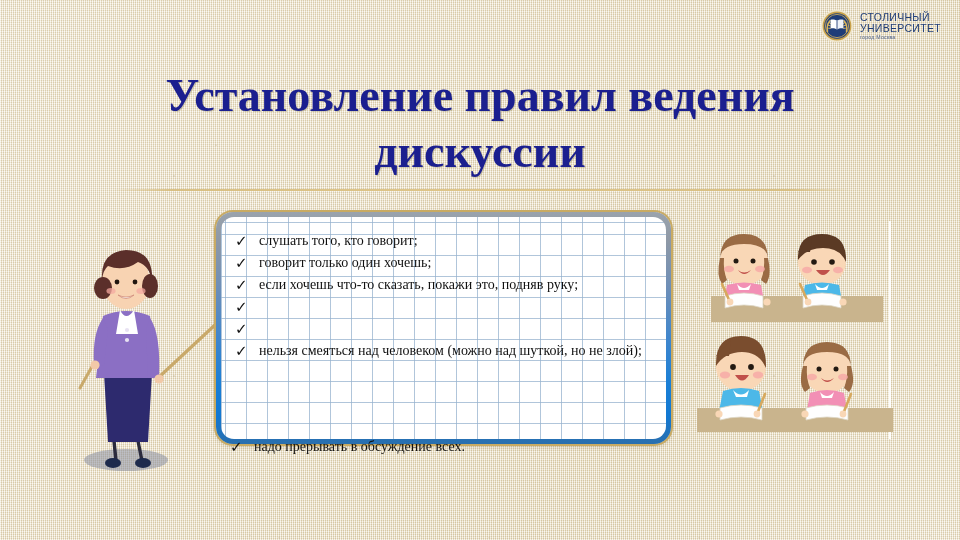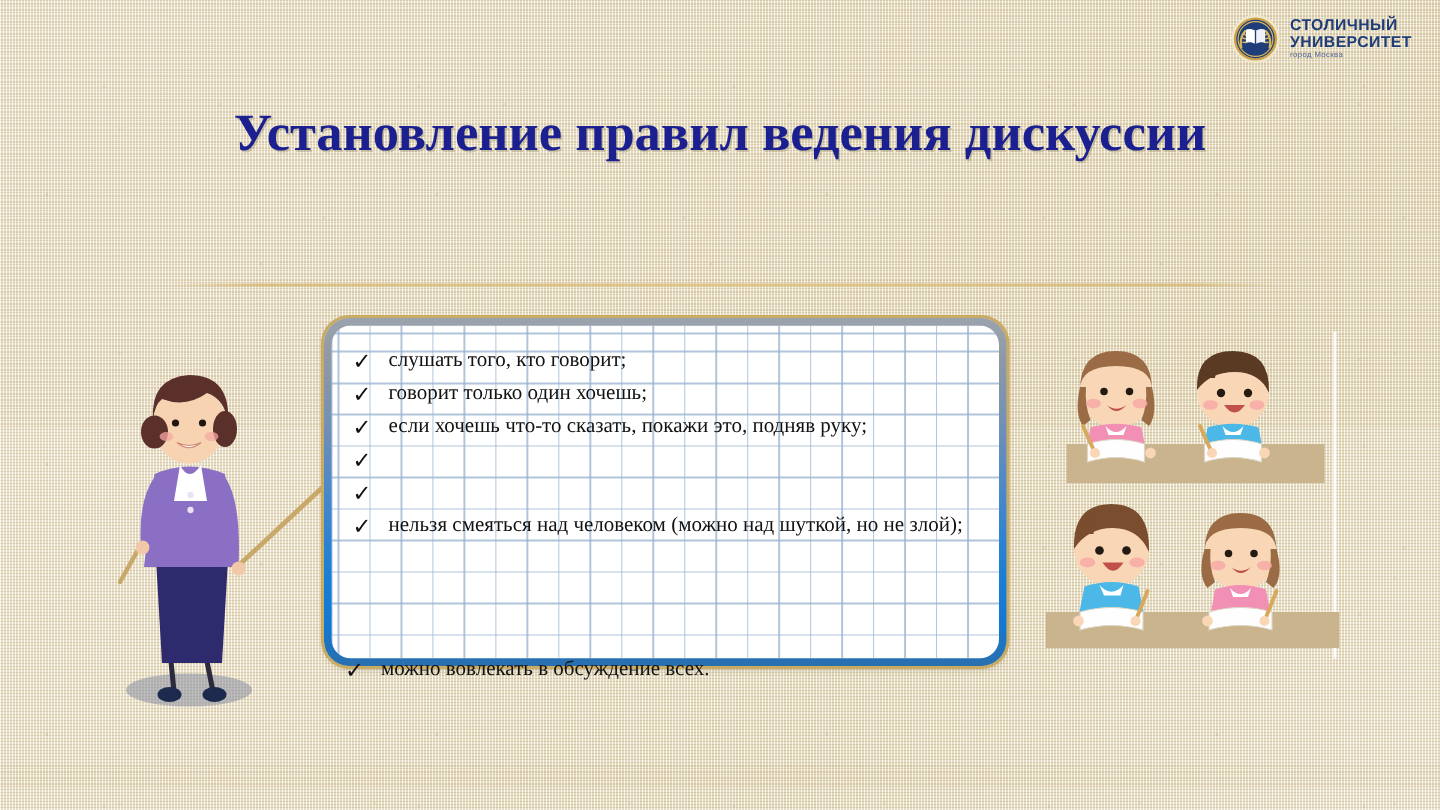--- a/index.html
+++ b/index.html
@@ -54,21 +54,21 @@
     top: 9px;
     left: 820px;
     display: flex;
     align-items: center;
     gap: 6px;
   }
   .logo-emblem { width: 34px; height: 34px; display:block; flex: 0 0 auto; }
   .logo-text { line-height: 1.02; }
   .logo-l1, .logo-l2 {
     font-family: "Liberation Sans", "DejaVu Sans", sans-serif;
-    font-weight: 700;
+    font-weight: 400;
     font-size: 10.5px;
     letter-spacing: 0.3px;
     color: #1f3d78;
     white-space: nowrap;
   }
   .logo-sub {
     font-family: "Liberation Sans", "DejaVu Sans", sans-serif;
     font-size: 5.2px;
     letter-spacing: 0.25px;
     color: #4e6391;
@@ -78,21 +78,21 @@
 
   
   .title {
     position: absolute;
     top: 68px;
     left: 110px;
     width: 740px;
     text-align: center;
     font-family: "Liberation Serif", "DejaVu Serif", serif;
     font-weight: 700;
-    font-size: 35px;
+    font-size: 46px;
     line-height: 1.22;
     color: #1b1f8f;
     text-shadow: 1px 1px 0 rgba(120,110,70,0.28);
   }
 
   .divider {
     position: absolute;
     left: 113px;
     top: 189px;
     width: 738px;
@@ -359,15 +359,15 @@
         <li class="rule">
           <span class="rule-check">✓</span>
           <span class="rule-text j-full">нельзя смеяться над человеком (можно над шуткой, но не злой);</span>
         </li>
       </ul>
     </div>
   </div>
 
   <div class="rule-overflow">
     <span class="rule-check">✓</span>
-    <span class="rule-text">можно вовлекать в обсуждение всех.</span>
+    <span class="rule-text">надо прерывать в обсуждение всех.</span>
   </div>
 </div>
 
 </body></html>

